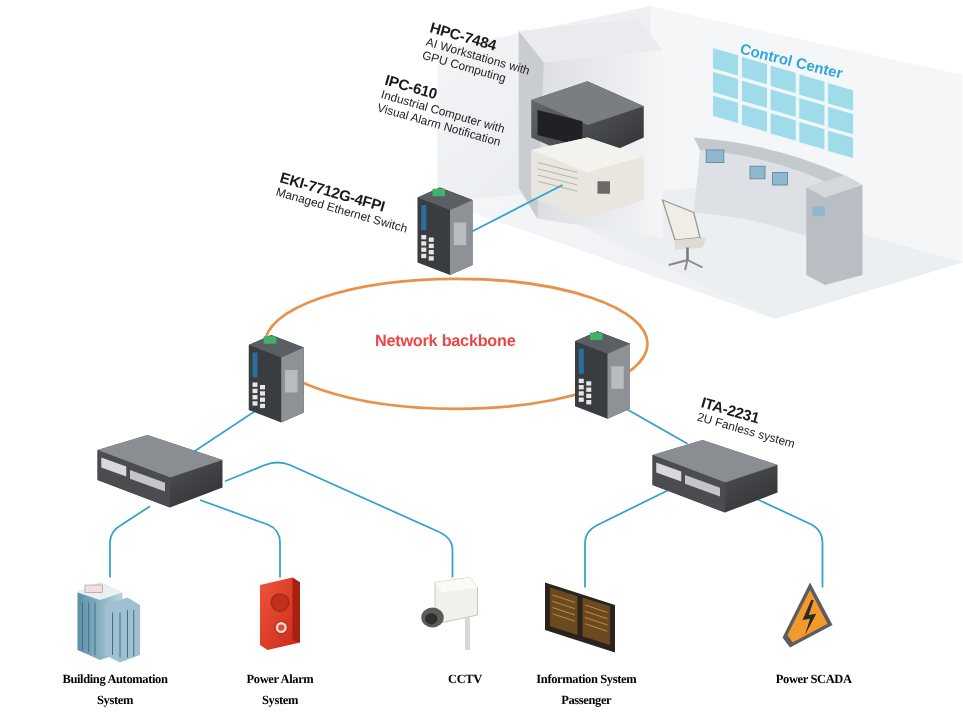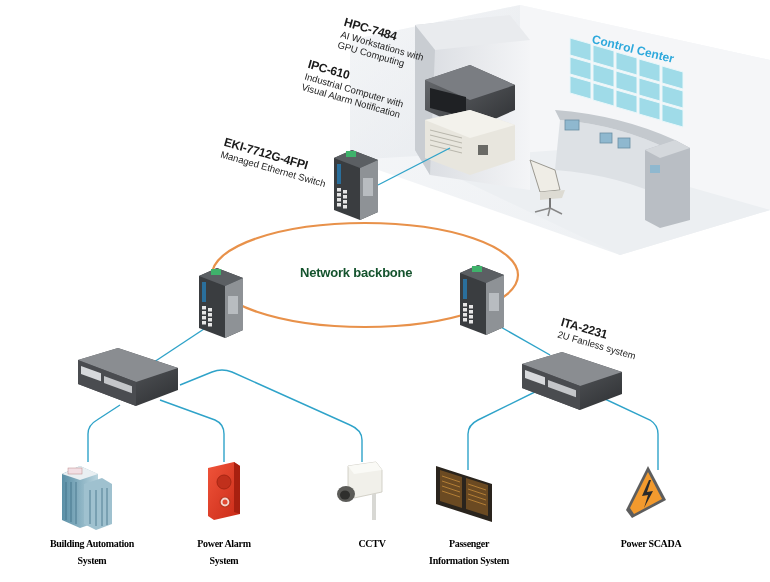--- a/index.html
+++ b/index.html
@@ -7,21 +7,21 @@
          font-family: "Liberation Sans", sans-serif; }
   #stage { position: absolute; left: 0; top: 0; width: 770px; height: 582px; }
   .lbl { position: absolute; font-family: "Liberation Sans", sans-serif; color: #1a1a1a; }
   .rot { transform-origin: 0 0; }
   .model { font-weight: bold; font-size: 12px; letter-spacing: -0.2px; line-height: 13px; }
   .desc { font-size: 9.5px; line-height: 11px; color: #222; }
   .bottom-label { position: absolute; font-weight: bold; font-size: 10px; text-align: center;
                   line-height: 17px; color: #000000; font-family: Liberation Serif, serif;
                   letter-spacing: -0.3px; }
   .bb-label { position: absolute; left: 300px; top: 265px; font-size: 13px; font-weight: bold;
-              color: #14532d; font-family: "Liberation Sans", sans-serif; letter-spacing: -0.2px; }
+              color: #ef4444; font-family: "Liberation Sans", sans-serif; letter-spacing: -0.2px; }
   .cc-label { position: absolute; left: 594px; top: 32px; font-size: 12px; font-weight: bold;
               color: #2ea9dc; transform: rotate(14deg); transform-origin: 0 0;
               font-family: "Liberation Sans", sans-serif; }
 </style>
 </head>
 <body>
 
 <svg id="stage" viewBox="0 0 770 582" xmlns="http://www.w3.org/2000/svg">
   <defs>
     <linearGradient id="roomWall" x1="0" y1="0" x2="1" y2="1">
@@ -284,18 +284,18 @@
   <div>System</div>
 </div>
 <div class="bottom-label" style="left:174px; top:535px; width:100px;">
   <div>Power Alarm</div>
   <div>System</div>
 </div>
 <div class="bottom-label" style="left:332px; top:535px; width:80px;">
   <div>CCTV</div>
 </div>
 <div class="bottom-label" style="left:404px; top:535px; width:130px;">
+  <div>Information System</div>
   <div>Passenger</div>
-  <div>Information System</div>
 </div>
 <div class="bottom-label" style="left:596px; top:535px; width:110px;">
   <div>Power SCADA</div>
 </div>
 
 </body></html>

